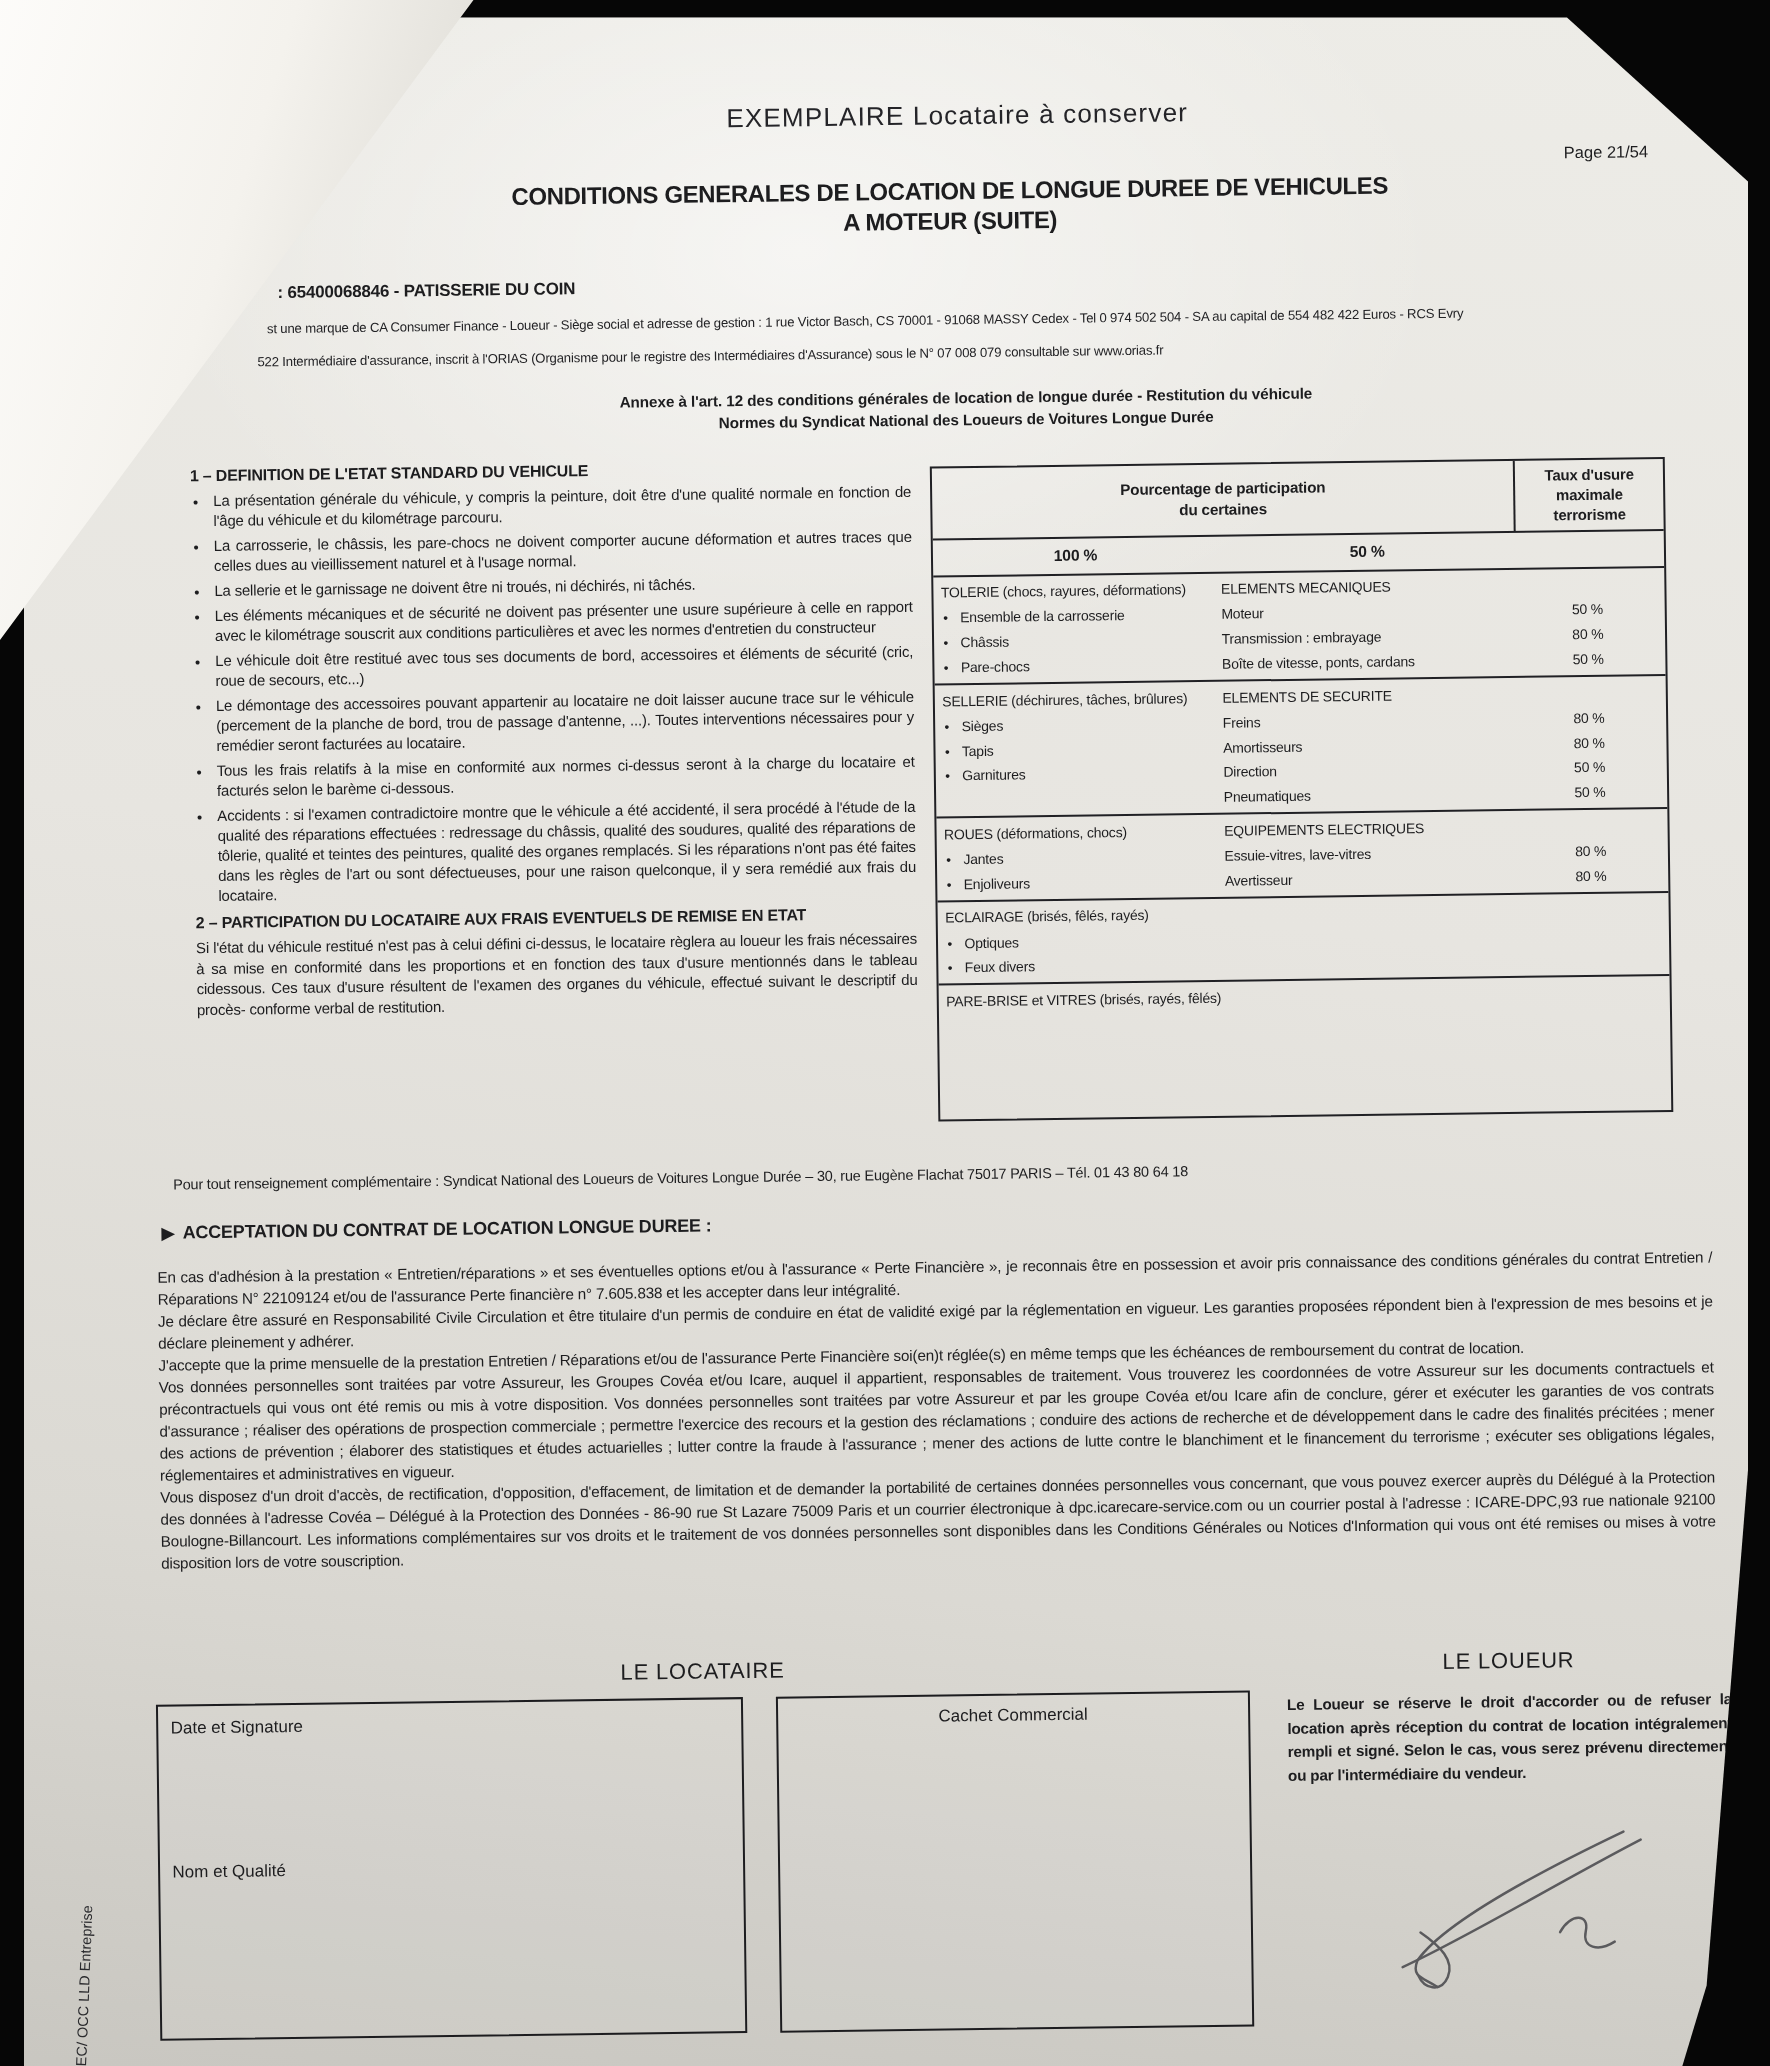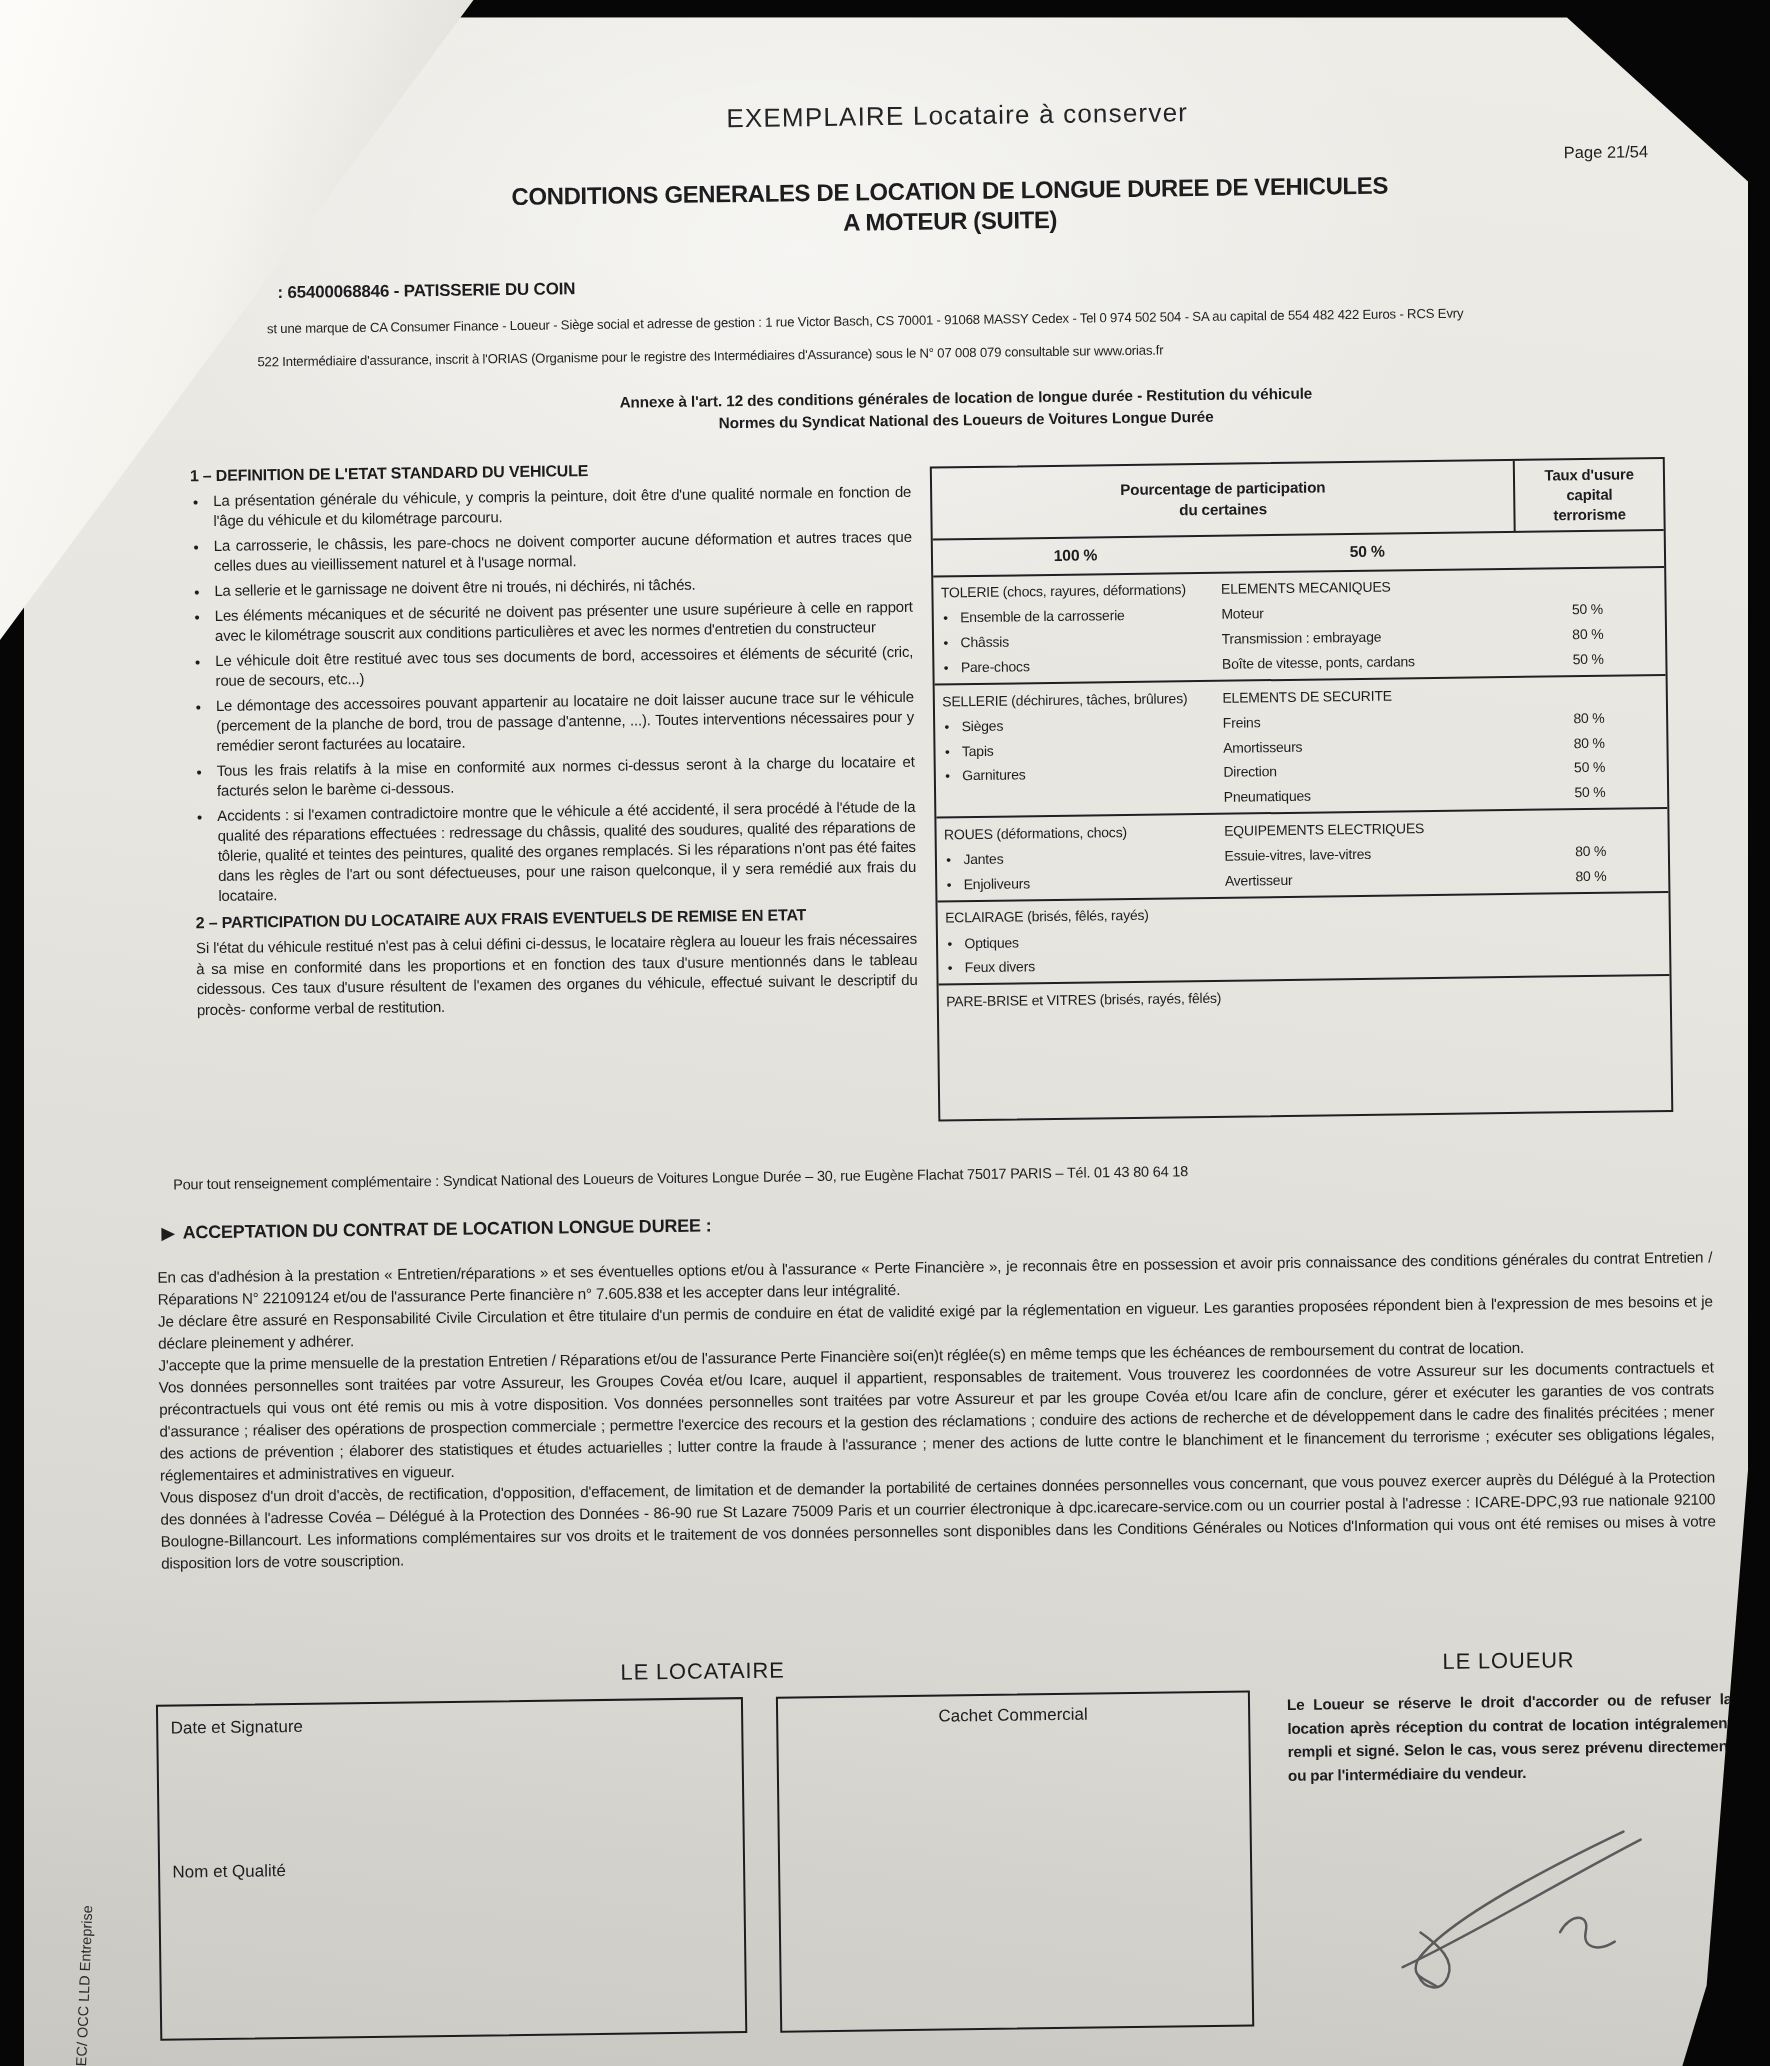--- a/index.html
+++ b/index.html
@@ -119,21 +119,21 @@
       </div>
 
       <div class="abs wear-table">
         <div class="t-head">
           <div class="t-head-part">
             <div>Pourcentage de participation</div>
             <div>du certaines</div>
           </div>
           <div class="t-head-taux">
             <div>Taux d'usure</div>
-            <div>capital</div>
+            <div>maximale</div>
             <div>terrorisme</div>
           </div>
         </div>
         <div class="t-sub">
           <div class="t-sub-100">100 %</div>
           <div class="t-sub-50">50 %</div>
         </div>
         <div class="t-body">
 
           <div class="t-group">

